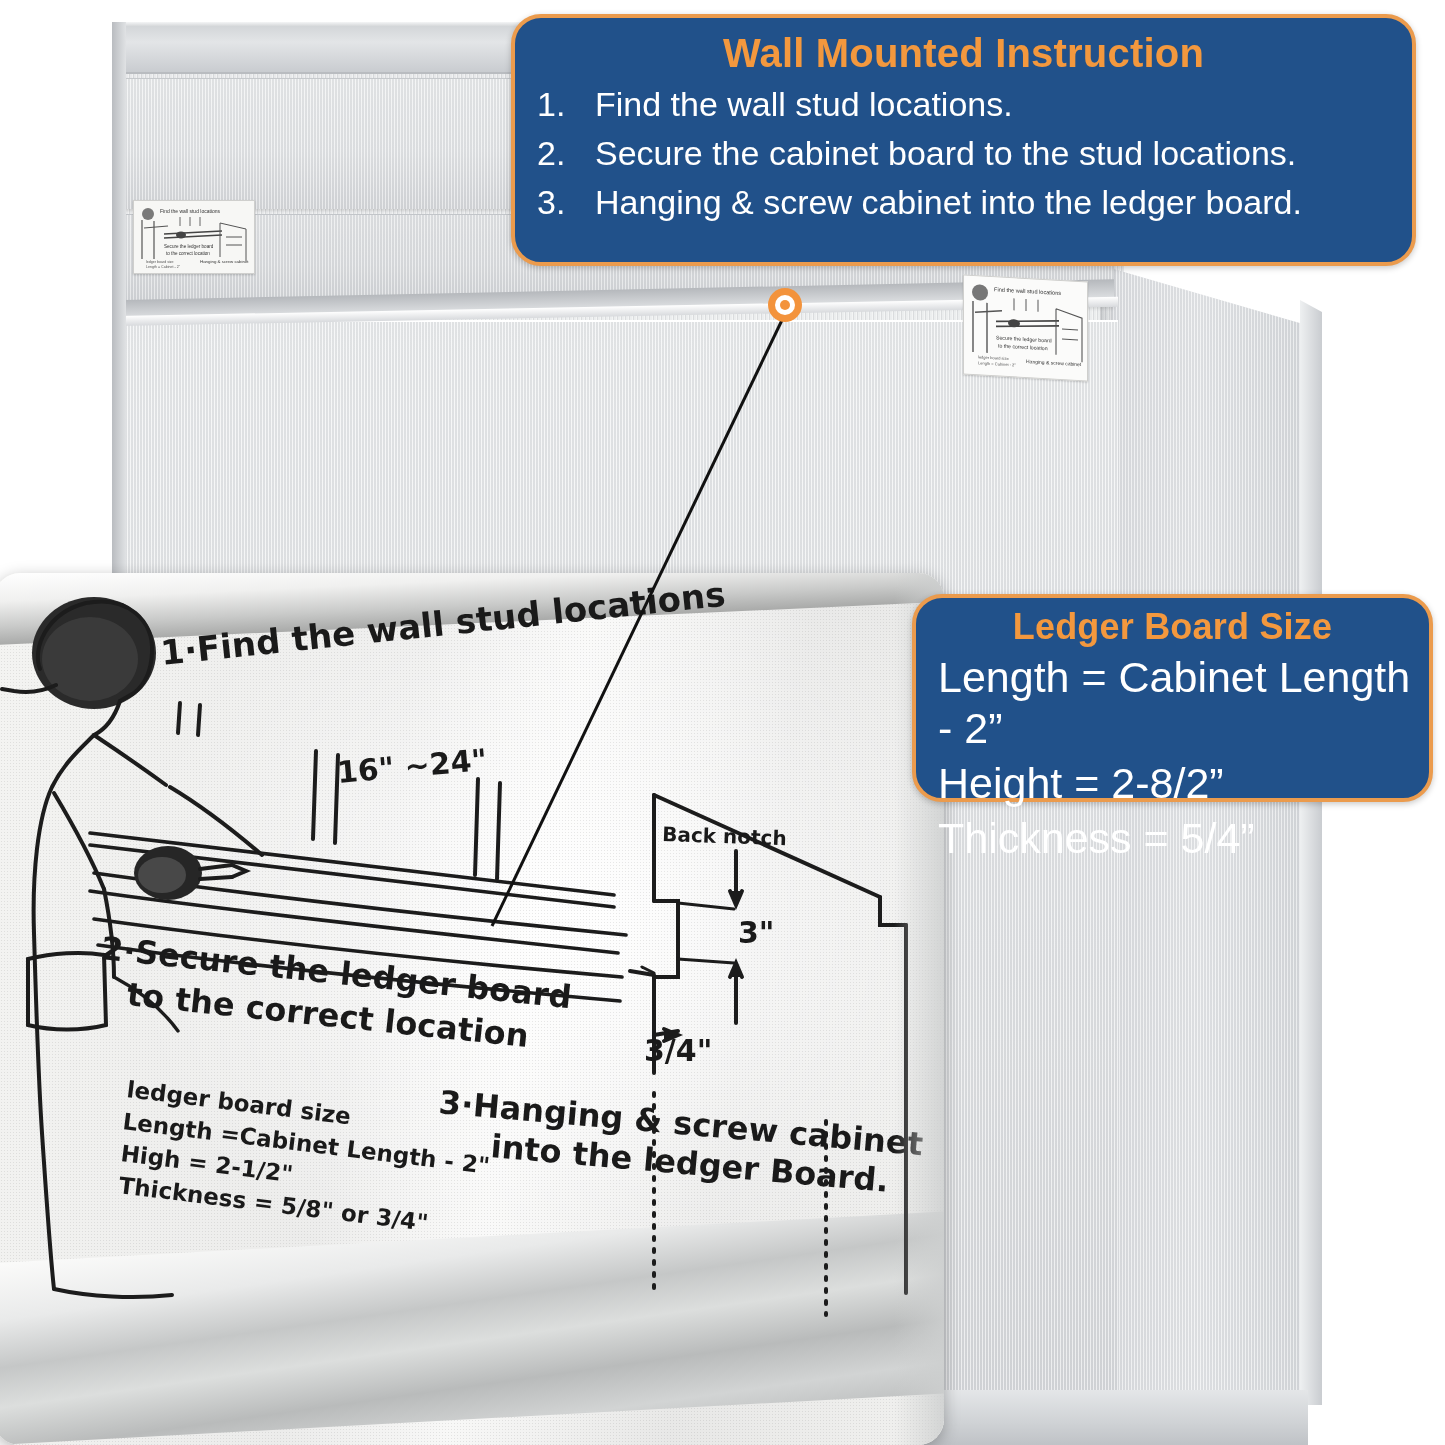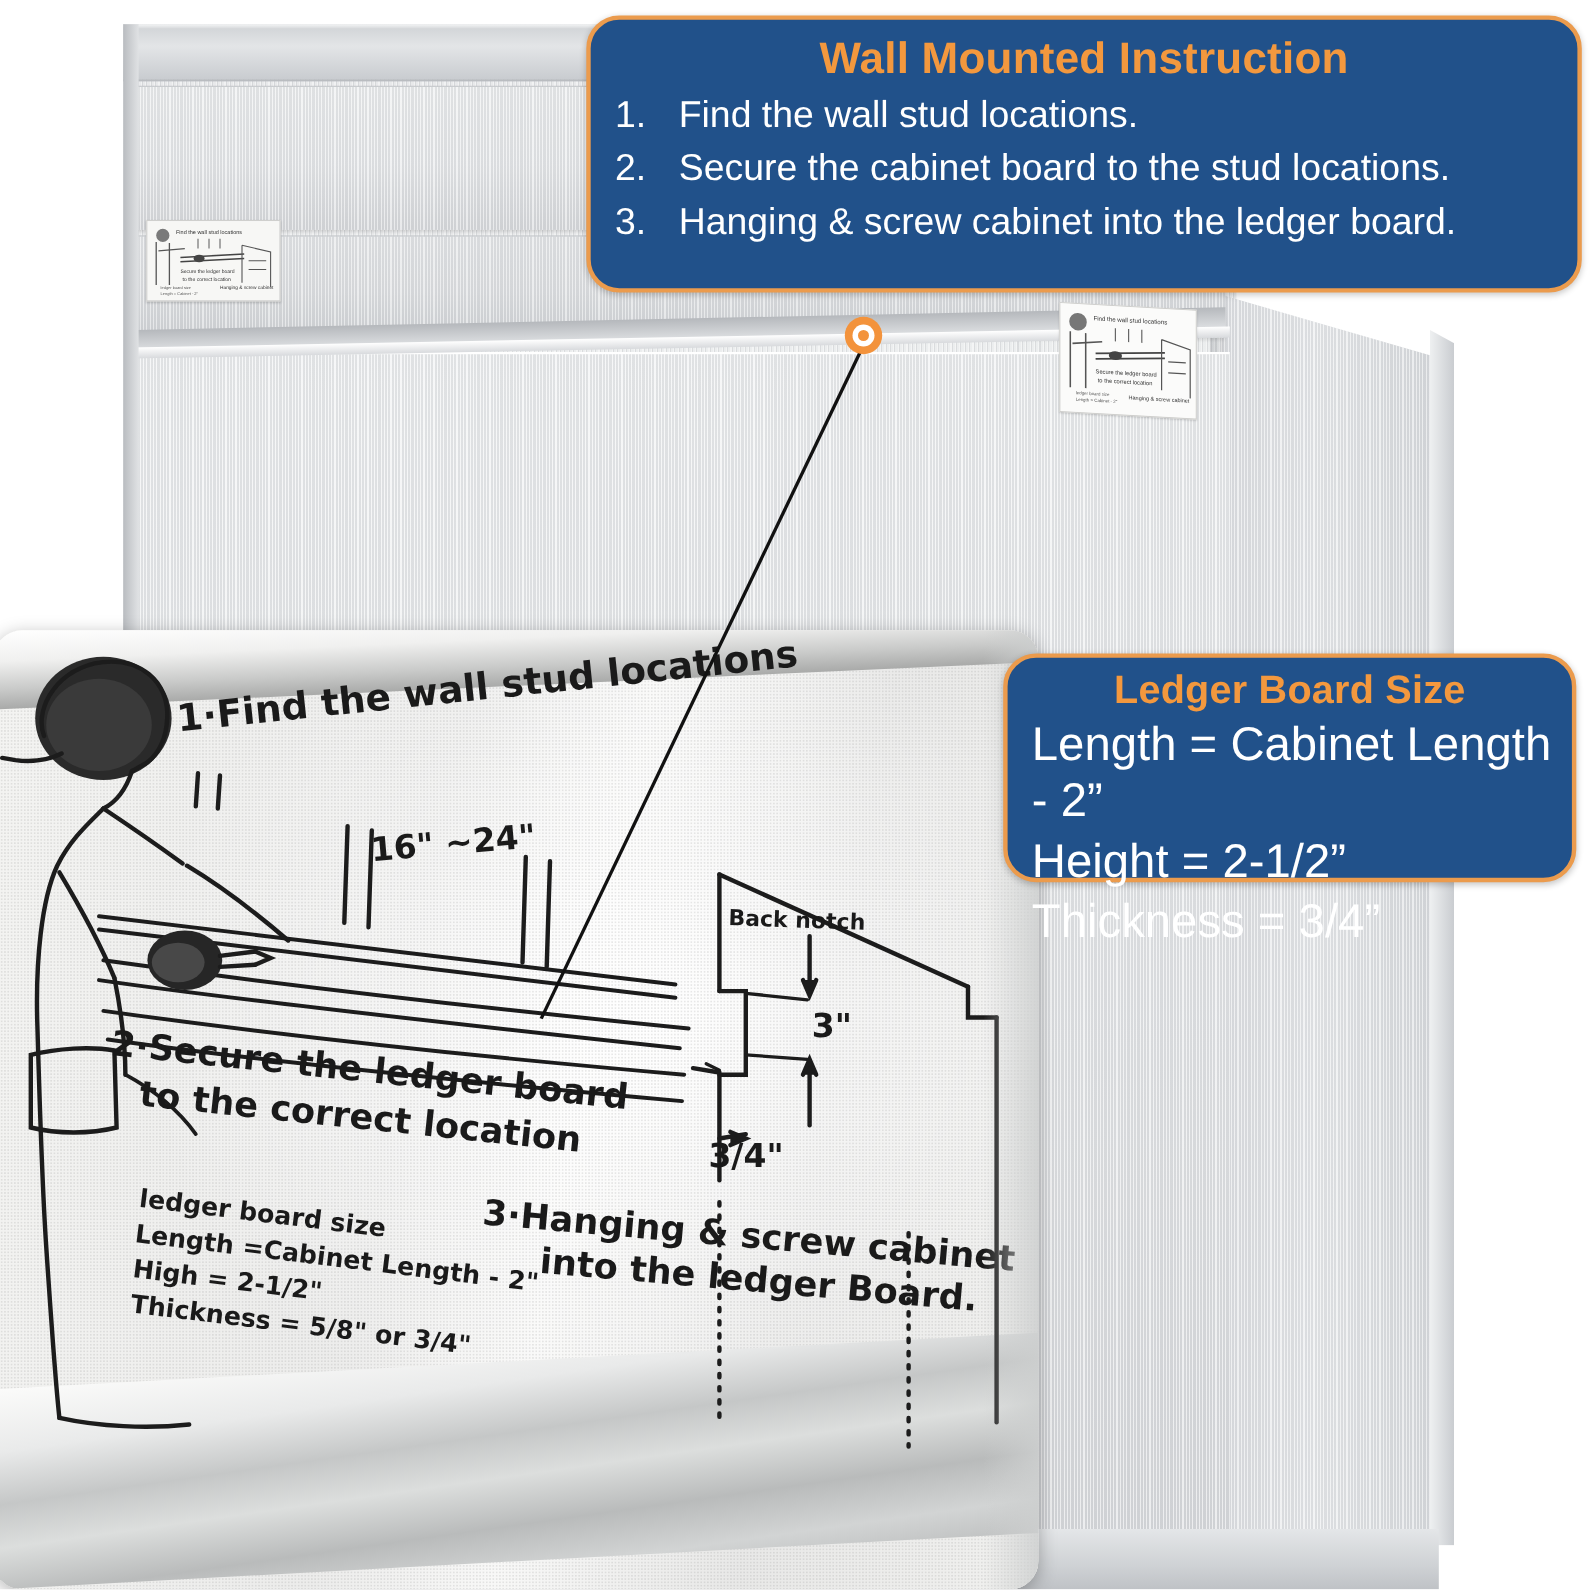--- a/index.html
+++ b/index.html
@@ -178,21 +178,21 @@
   .callout .co-title{
     color:#f3983e;font-weight:bold;text-align:center;
     letter-spacing:.2px;line-height:1.05;
   }
   .callout .co-list{margin:0;padding:0;list-style:none;}
   .callout .co-li{display:flex;color:#ffffff;line-height:1.18;}
   .callout .co-num{flex:0 0 auto;text-align:left;}
   .callout .co-txt{flex:1 1 auto;margin-left:12px;}
   .callout .co-line{color:#ffffff;line-height:1.2;}
 
-  #callout-instruction{left:533px;top:14px;width:905px;height:252px;}
+  #callout-instruction{left:511px;top:14px;width:905px;height:252px;}
   #callout-instruction .co-title{font-size:40px;margin:14px 0 10px 0;}
   #callout-instruction .co-li{font-size:34px;margin:0 0 9px 22px;}
   #callout-instruction .co-num{width:46px;}
 
   #callout-ledger{left:912px;top:594px;width:521px;height:208px;}
   #callout-ledger .co-title{font-size:36px;margin:10px 0 6px 0;}
   #callout-ledger .co-line{font-size:43px;margin:0 0 3px 22px;}
 </style>
 </head>
 <body>
@@ -392,17 +392,17 @@
       <li class="co-li">
         <span class="co-num">3.</span>
         <span class="co-txt">Hanging &amp; screw cabinet into the ledger board.</span>
       </li>
     </ul>
   </div>
 
   <div class="callout" id="callout-ledger">
     <div class="co-title">Ledger Board Size</div>
     <div class="co-line">Length = Cabinet Length - 2”</div>
-    <div class="co-line">Height = 2-1/2”</div>
-    <div class="co-line">Thickness = 3/4”</div>
+    <div class="co-line">Height = 2-8/2”</div>
+    <div class="co-line">Thickness = 5/4”</div>
   </div>
 
 </div>
 
 </body></html>

